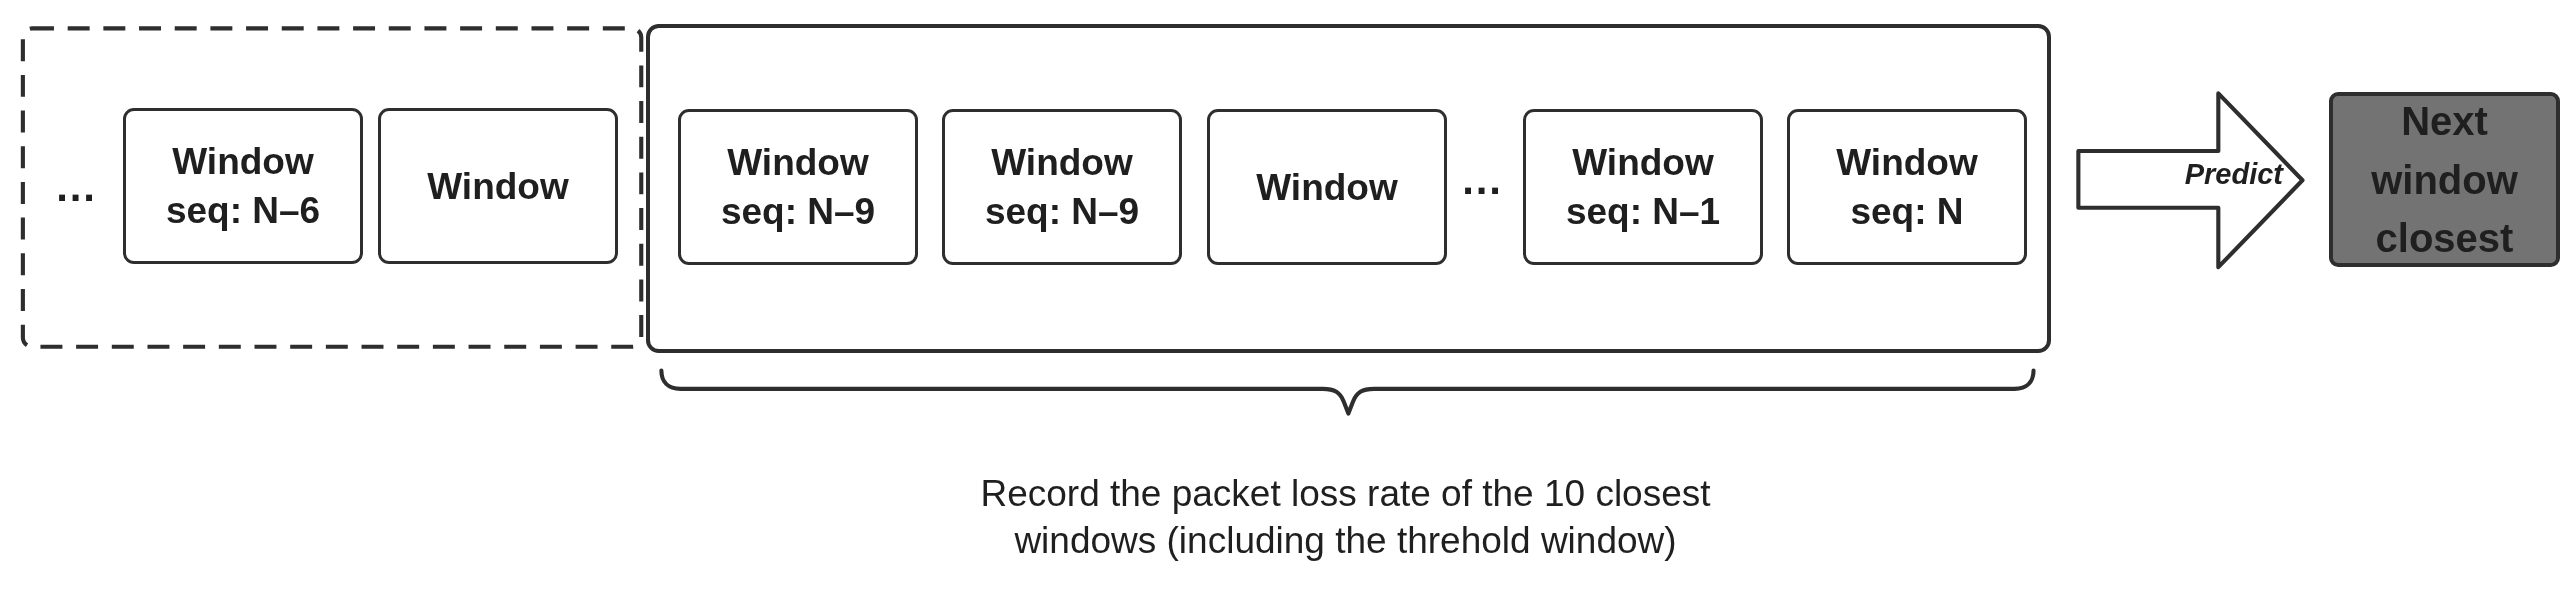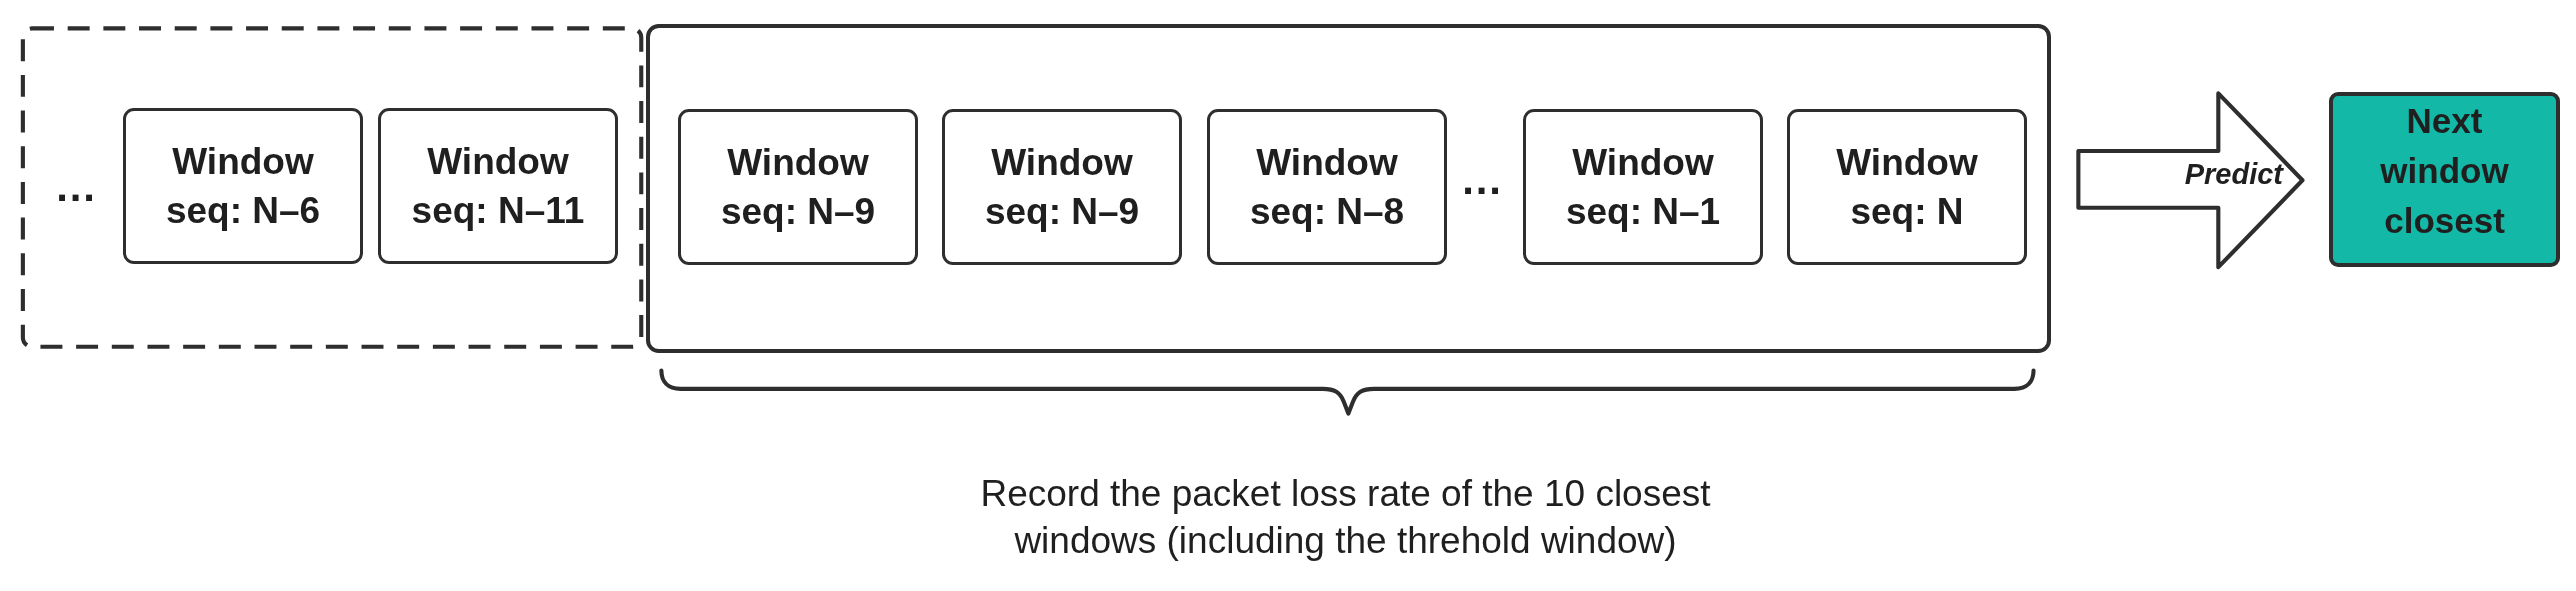--- a/index.html
+++ b/index.html
@@ -77,26 +77,26 @@
   }
   .result-box {
     position: absolute;
     left: 2329px;
     top: 92px;
     width: 231px;
     height: 175px;
     border: 4.1px solid #2e2e2e;
     border-radius: 9.1px;
     box-sizing: border-box;
-    background: #14b8a6;
+    background: #737373;
     display: flex;
     flex-direction: column;
     align-items: center;
-    justify-content: flex-start;
-    font-size: 35px;
+    justify-content: space-between;
+    font-size: 40px;
     font-weight: bold;
     line-height: 50px;
     text-align: center;
   }
   .caption {
     position: absolute;
     left: 705px;
     top: 470px;
     width: 1281px;
     text-align: center;
@@ -120,34 +120,32 @@
   <div class="solid-container"></div>
 
   <div class="ellipsis" style="left:40px; top:159px;">...</div>
 
   <div class="win-box" style="left:123px; top:108px;">
     <span>Window</span>
     <span>seq: N–6</span>
   </div>
   <div class="win-box" style="left:378px; top:108px;">
     <span>Window</span>
-    <span>seq: N–11</span>
   </div>
 
   <div class="win-box" style="left:678px; top:109px;">
     <span>Window</span>
     <span>seq: N–9</span>
   </div>
   <div class="win-box" style="left:942px; top:109px;">
     <span>Window</span>
     <span>seq: N–9</span>
   </div>
   <div class="win-box" style="left:1207px; top:109px;">
     <span>Window</span>
-    <span>seq: N–8</span>
   </div>
 
   <div class="ellipsis" style="left:1446px; top:152px;">...</div>
 
   <div class="win-box" style="left:1523px; top:109px;">
     <span>Window</span>
     <span>seq: N–1</span>
   </div>
   <div class="win-box" style="left:1787px; top:109px;">
     <span>Window</span>

